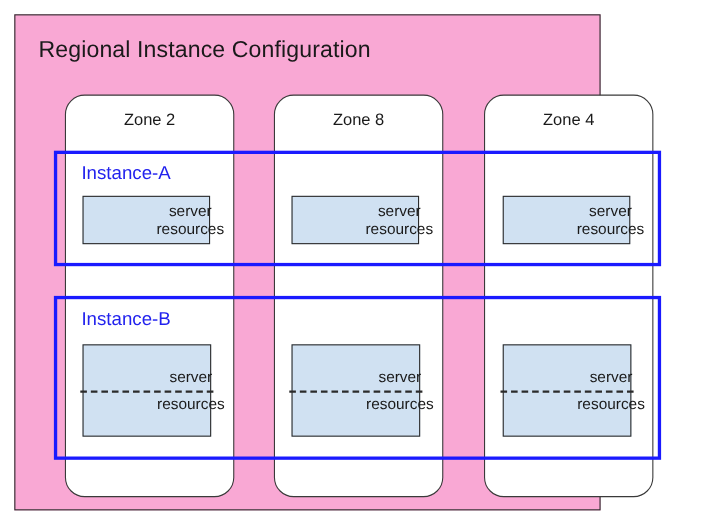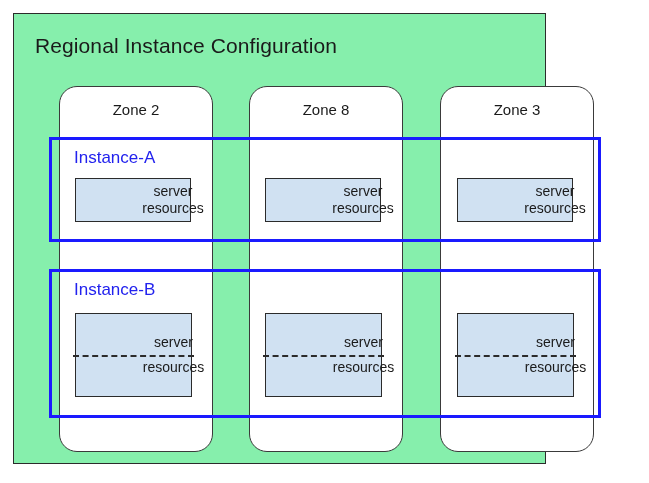--- a/index.html
+++ b/index.html
@@ -15,21 +15,21 @@
     font-family: "Liberation Sans", sans-serif;
     overflow: hidden;
   }
   
   .region-box {
     position: absolute;
     left: 13px;
     top: 13px;
     width: 533px;
     height: 451px;
-    background: #86efac;
+    background: #f9a8d4;
     border: 1.5px solid #2b2b2b;
     box-sizing: border-box;
   }
   .region-title {
     position: absolute;
     left: 21px;
     top: 20px;
     font-size: 21px;
     color: #1a1a1a;
     letter-spacing: 0.1px;
@@ -139,21 +139,21 @@
   <div class="region-box">
     <div class="region-title">Regional Instance Configuration</div>
 
     <div class="zone zone-1">
       <div class="zone-label">Zone 2</div>
     </div>
     <div class="zone zone-2">
       <div class="zone-label">Zone 8</div>
     </div>
     <div class="zone zone-3">
-      <div class="zone-label">Zone 3</div>
+      <div class="zone-label">Zone 4</div>
     </div>
 
     <div class="instance-band instance-a">
       <div class="instance-label">Instance-A</div>
     </div>
 
     <div class="resource-box res-a res-a-1">
       <div class="res-text">
         <span>server</span><br>
         <span>resources</span>

